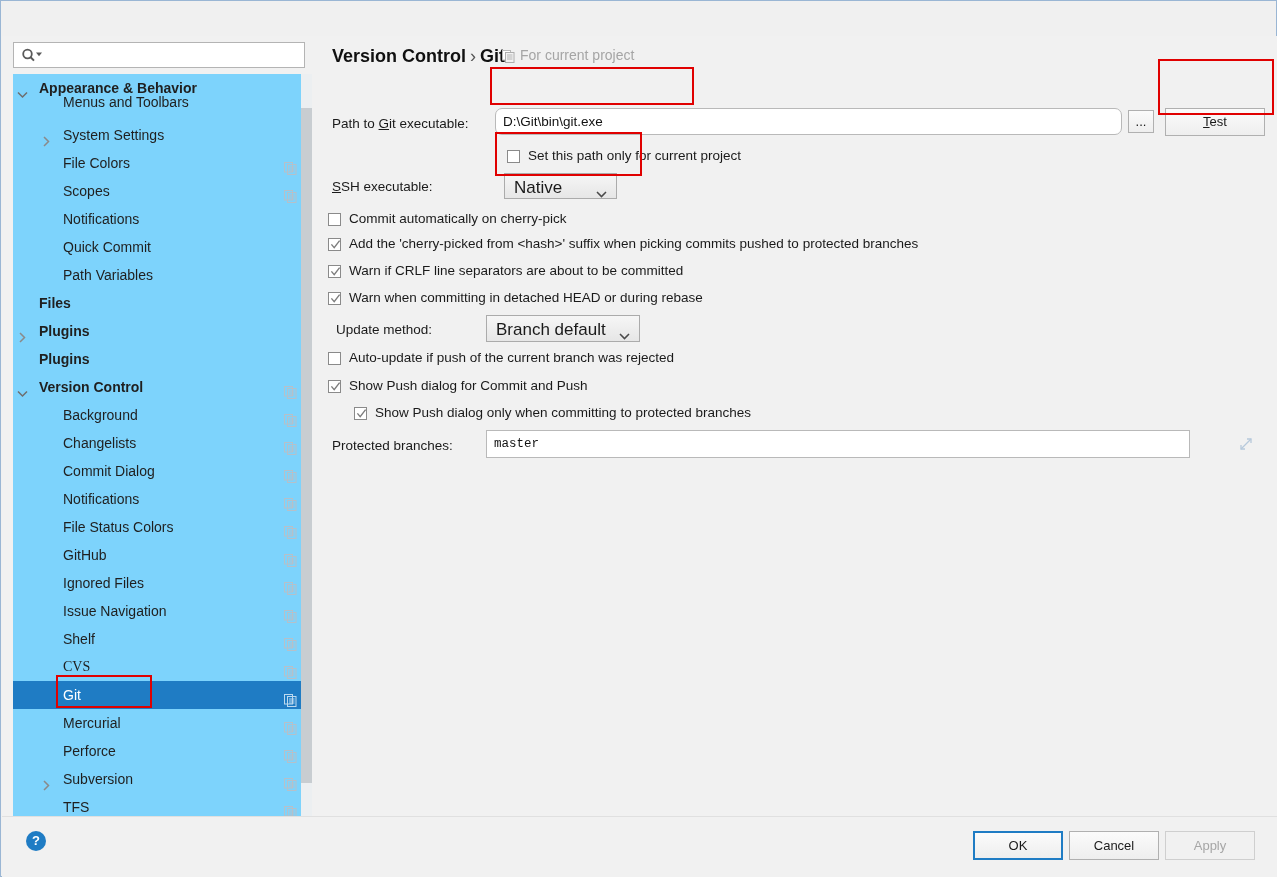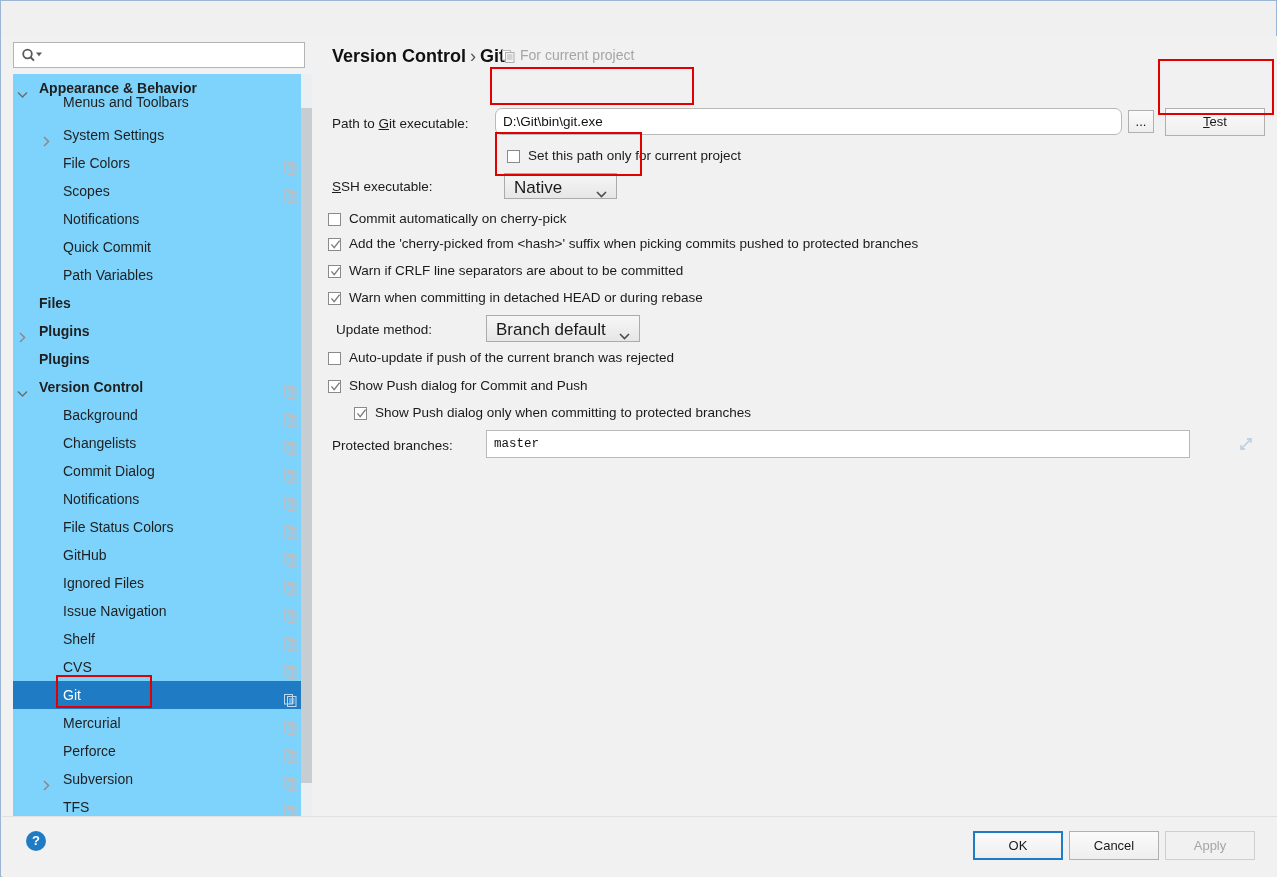--- a/index.html
+++ b/index.html
@@ -446,21 +446,21 @@
           <div class="tree-item" style="top: 551px;">
             <span class="label" style="left:50px;">Shelf</span>
             <span class="copy-badge"><svg width="13" height="13" viewBox="0 0 13 13">
                 <rect x="0.5" y="0.5" width="8" height="9.5" fill="none" stroke="#b6c0c9"></rect>
                 <rect x="3.5" y="2.5" width="8.5" height="10" fill="none" stroke="#b6c0c9"></rect>
                 <rect x="5" y="4.5" width="5.5" height="1" fill="#b6c0c9"></rect>
                 <rect x="5" y="6.5" width="5.5" height="1" fill="#b6c0c9"></rect>
                 <rect x="5" y="8.5" width="5.5" height="1" fill="#b6c0c9"></rect>
               </svg></span>
           </div>
-          <div class="tree-item" style="top: 579px;">
+          <div class="tree-item" style="top: 579px; font-family: Liberation Serif, serif;">
             <span class="label" style="left:50px;">CVS</span>
             <span class="copy-badge"><svg width="13" height="13" viewBox="0 0 13 13">
                 <rect x="0.5" y="0.5" width="8" height="9.5" fill="none" stroke="#b6c0c9"></rect>
                 <rect x="3.5" y="2.5" width="8.5" height="10" fill="none" stroke="#b6c0c9"></rect>
                 <rect x="5" y="4.5" width="5.5" height="1" fill="#b6c0c9"></rect>
                 <rect x="5" y="6.5" width="5.5" height="1" fill="#b6c0c9"></rect>
                 <rect x="5" y="8.5" width="5.5" height="1" fill="#b6c0c9"></rect>
               </svg></span>
           </div>
           <div class="tree-item selected" style="top: 607px;">

